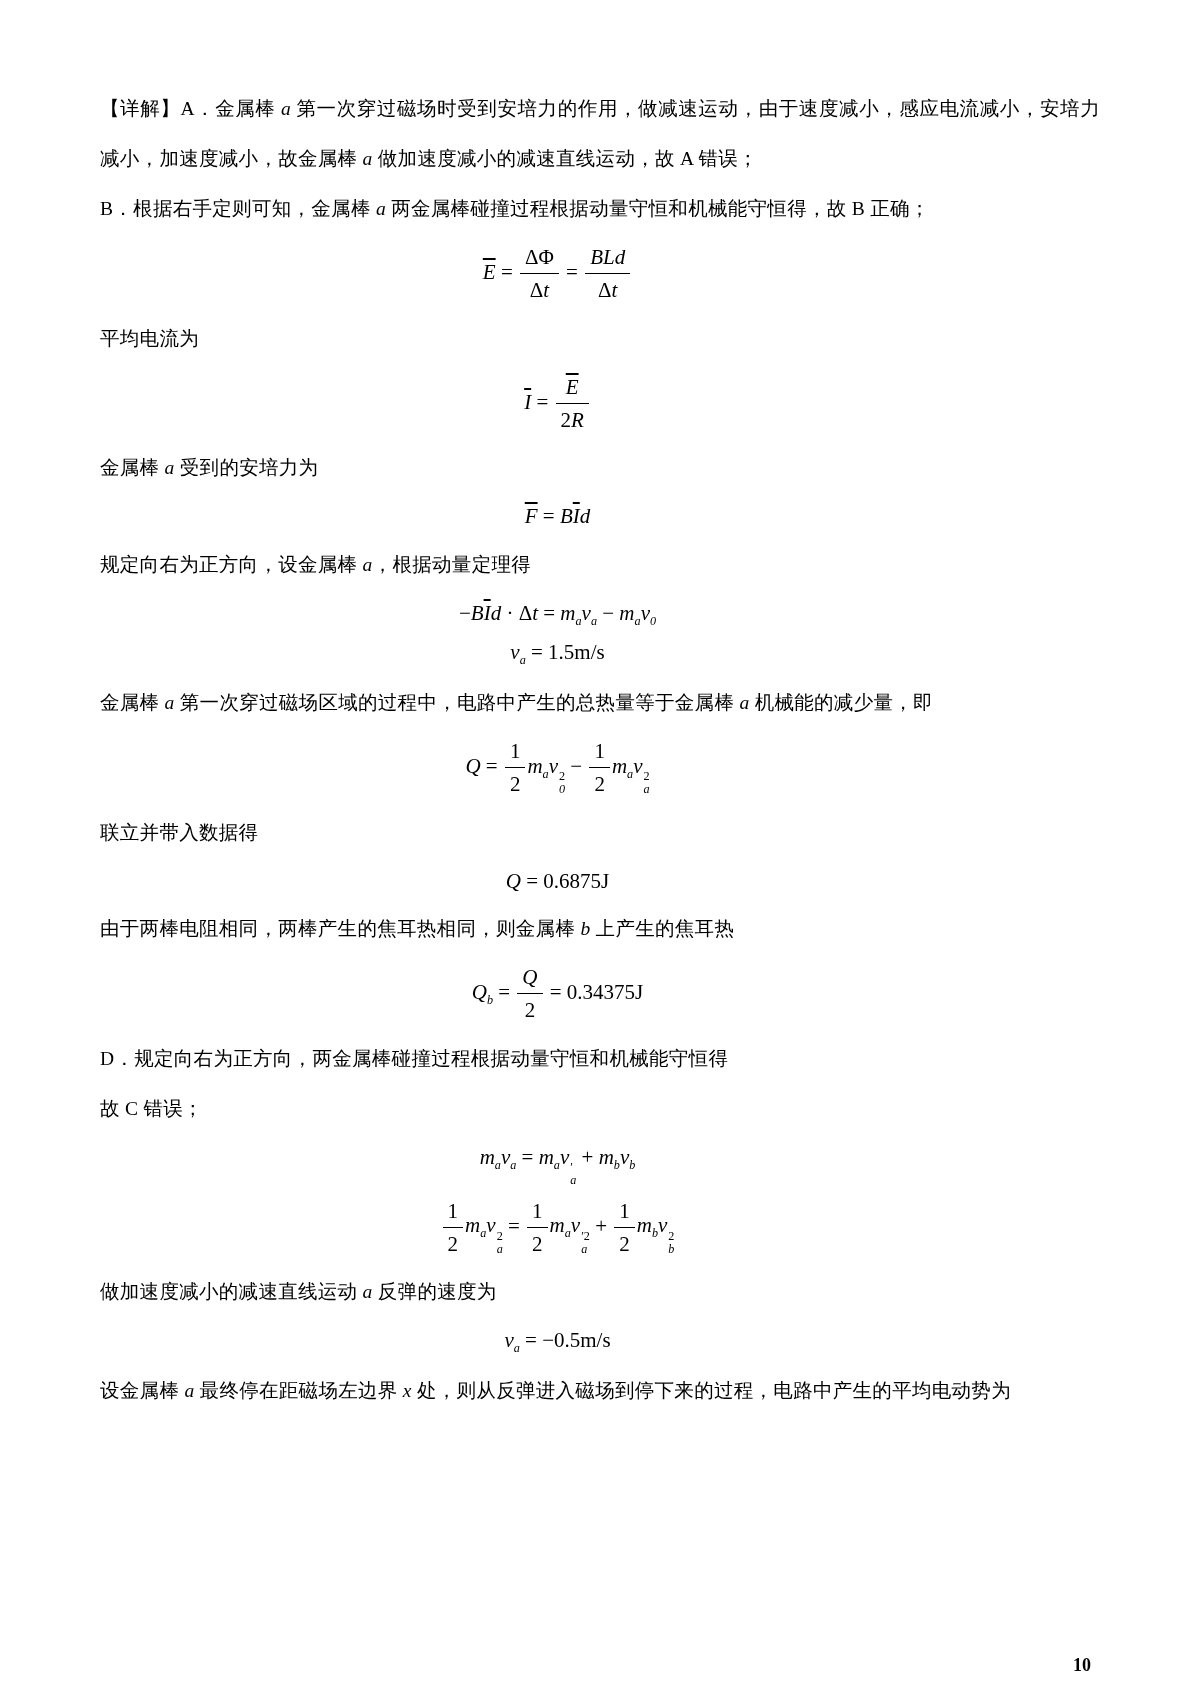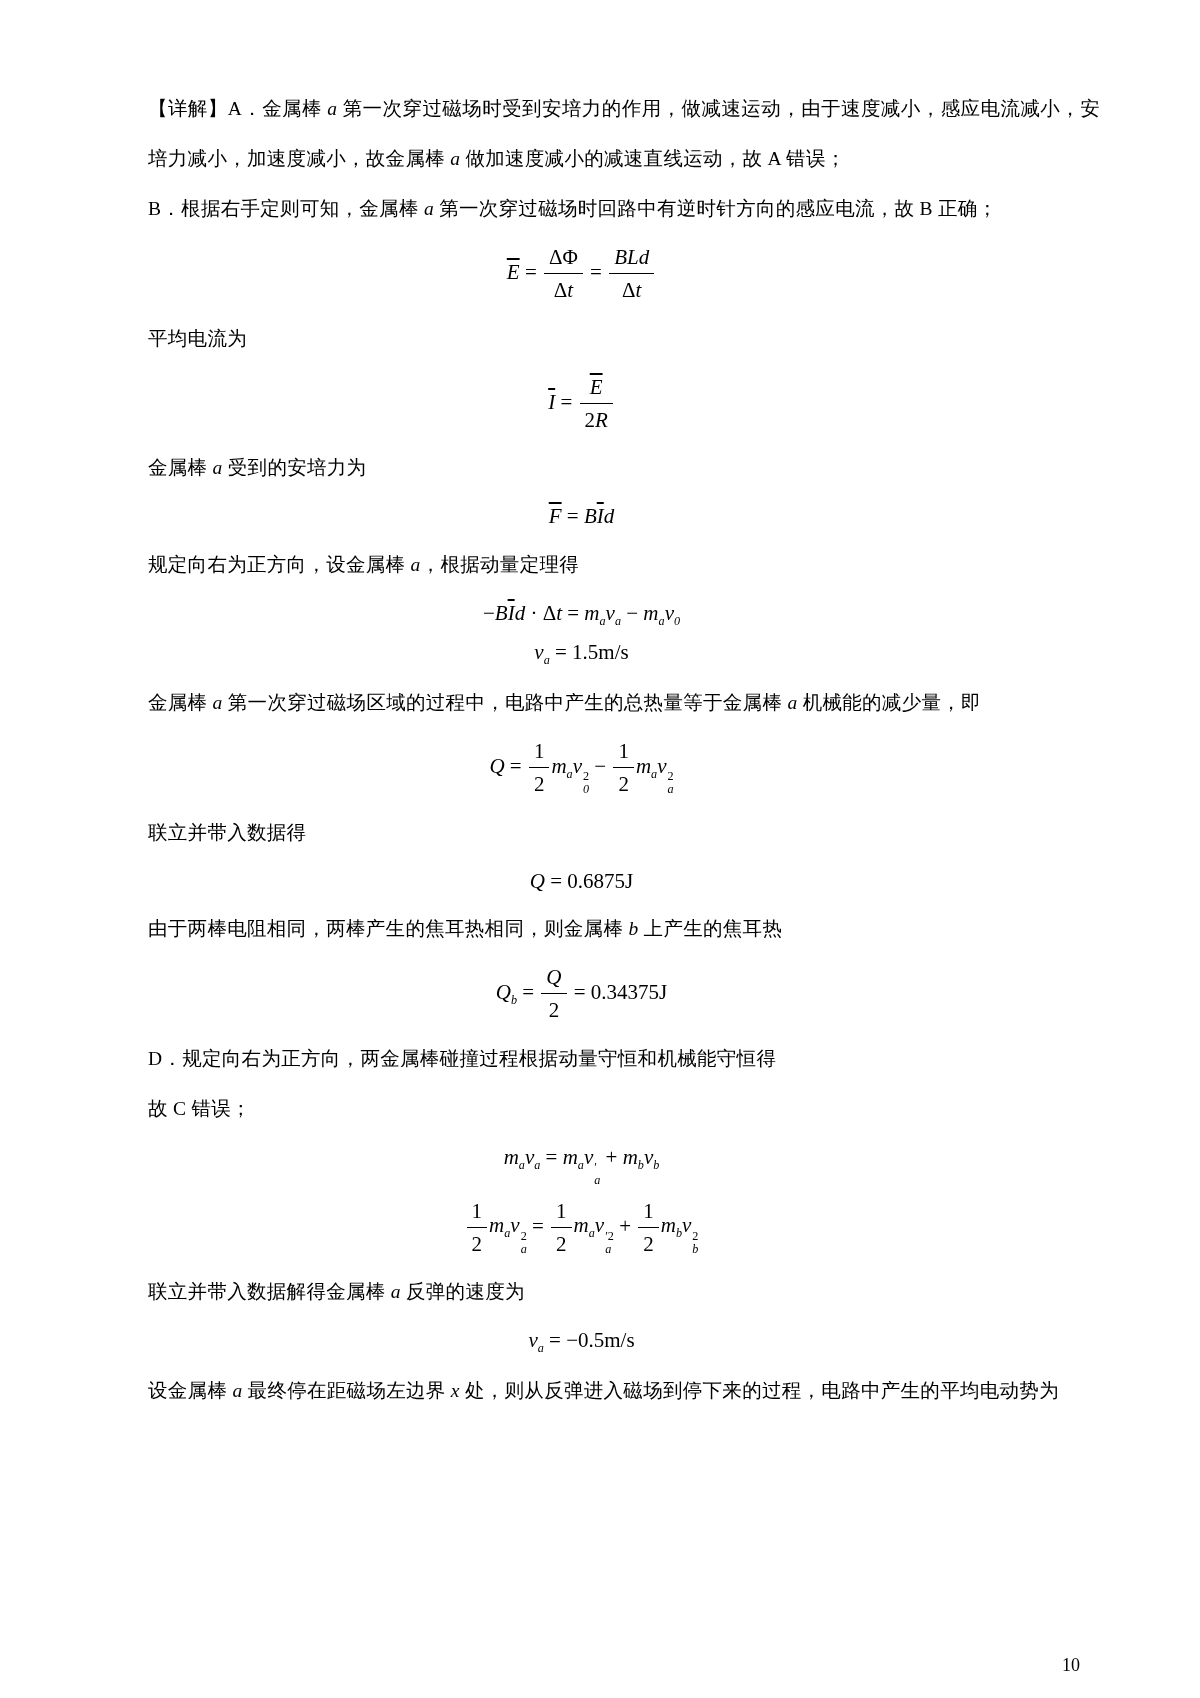--- a/index.html
+++ b/index.html
@@ -2,21 +2,21 @@
 <html><head>
 <meta charset="utf-8">
 <style>
   html, body { margin: 0; padding: 0; }
   body {
     width: 1200px; height: 1698px;
     background: #ffffff; color: #000;
     font-family: "Liberation Serif", "DejaVu Serif", serif;
     position: relative; overflow: hidden;
   }
-  .page { padding: 84px 100px 0 100px; margin-left: 48px; }
+  .page { padding: 84px 100px 0 100px; }
   .para {
     margin: 0;
     font-size: 19.5px;
     line-height: 50px;
     text-align: justify;
     letter-spacing: 0.3px;
   }
   .formula {
     text-align: center;
     margin: 9px 85px 9px 0;   
@@ -41,31 +41,32 @@
     align-items: flex-start;
     font-size: 0.58em;
     line-height: 1.08;
     vertical-align: -0.62em;
     margin-left: 1px;
   }
   .ss .ssup { font-style: normal; }
   .ss .ssub { font-style: italic; }
   .page-number {
     position: absolute;
-    right: 120px; bottom: 22px;
+    right: 109px; bottom: 22px;
     font-size: 18px;
+    font-weight: bold;
   }
 </style>
 </head>
 <body>
 
 <div class="page">
   <main>
       <p class="para"><span><span>【详解】A．金属棒 </span></span><span><span class="it">a</span></span><span><span> 第一次穿过磁场时受到安培力的作用，做减速运动，由于速度减小，感应电流减小，安培力减小，加速度减小，故金属棒 </span></span><span><span class="it">a</span></span><span><span> 做加速度减小的减速直线运动，故 A 错误；</span></span></p>
-      <p class="para"><span><span>B．根据右手定则可知，金属棒 </span></span><span><span class="it">a</span></span><span><span> 第一次穿过磁场时回路中有逆时针方向的感应电流，故 B 正确；</span></span></p>
+      <p class="para"><span><span>B．根据右手定则可知，金属棒 </span></span><span><span class="it">a</span></span><span><span> 两金属棒碰撞过程根据动量守恒和机械能守恒得，故 B 正确；</span></span></p>
       <div class="formula"><span><span class="it bar">E</span></span><span><span> = </span></span><span class="frac"><span class="num"><span><span>ΔΦ</span></span></span><span class="den"><span><span>Δ</span></span><span><span class="it">t</span></span></span></span><span><span> = </span></span><span class="frac"><span class="num"><span><span class="it">BLd</span></span></span><span class="den"><span><span>Δ</span></span><span><span class="it">t</span></span></span></span></div>
       <p class="para"><span><span>平均电流为</span></span></p>
       <div class="formula"><span><span class="it bar">I</span></span><span><span> = </span></span><span class="frac"><span class="num"><span><span class="it bar">E</span></span></span><span class="den"><span><span>2</span></span><span><span class="it">R</span></span></span></span></div>
       <p class="para"><span><span>金属棒 </span></span><span><span class="it">a</span></span><span><span> 受到的安培力为</span></span></p>
       <div class="formula"><span><span class="it bar">F</span></span><span><span> = </span></span><span><span class="it">B</span></span><span><span class="it bar">I</span></span><span><span class="it">d</span></span></div>
       <p class="para"><span><span>规定向右为正方向，设金属棒 </span></span><span><span class="it">a</span></span><span><span>，根据动量定理得</span></span></p>
       <div class="formula"><span><span>−</span></span><span><span class="it">B</span></span><span><span class="it bar">I</span></span><span><span class="it">d</span></span><span><span> · </span></span><span><span>Δ</span></span><span><span class="it">t</span></span><span><span> = </span></span><span><span class="it">m</span><sub>a</sub></span><span><span class="it">v</span><sub>a</sub></span><span><span> − </span></span><span><span class="it">m</span><sub>a</sub></span><span><span class="it">v</span><sub>0</sub></span></div>
       <div class="formula"><span><span class="it">v</span><sub>a</sub></span><span><span> = </span></span><span><span>1.5m/s</span></span></div>
       <p class="para"><span><span>金属棒 </span></span><span><span class="it">a</span></span><span><span> 第一次穿过磁场区域的过程中，电路中产生的总热量等于金属棒 </span></span><span><span class="it">a</span></span><span><span> 机械能的减少量，即</span></span></p>
       <div class="formula"><span><span class="it">Q</span></span><span><span> = </span></span><span class="frac"><span class="num"><span><span>1</span></span></span><span class="den"><span><span>2</span></span></span></span><span><span class="it">m</span><sub>a</sub></span><span><span class="it">v</span><span class="ss">
@@ -88,18 +89,18 @@
       <div class="formula"><span class="frac"><span class="num"><span><span>1</span></span></span><span class="den"><span><span>2</span></span></span></span><span><span class="it">m</span><sub>a</sub></span><span><span class="it">v</span><span class="ss">
             <span class="ssup">2</span>
             <span class="ssub">a</span>
           </span></span><span><span> = </span></span><span class="frac"><span class="num"><span><span>1</span></span></span><span class="den"><span><span>2</span></span></span></span><span><span class="it">m</span><sub>a</sub></span><span><span class="it">v</span><span class="ss">
             <span class="ssup">′2</span>
             <span class="ssub">a</span>
           </span></span><span><span> + </span></span><span class="frac"><span class="num"><span><span>1</span></span></span><span class="den"><span><span>2</span></span></span></span><span><span class="it">m</span><sub>b</sub></span><span><span class="it">v</span><span class="ss">
             <span class="ssup">2</span>
             <span class="ssub">b</span>
           </span></span></div>
-      <p class="para"><span><span>联立并带入数据解得金属棒 </span></span><span><span class="it">a</span></span><span><span> 反弹的速度为</span></span></p>
+      <p class="para"><span><span>做加速度减小的减速直线运动 </span></span><span><span class="it">a</span></span><span><span> 反弹的速度为</span></span></p>
       <div class="formula"><span><span class="it">v</span><sub>a</sub></span><span><span> = </span></span><span><span>−0.5m/s</span></span></div>
       <p class="para"><span><span>设金属棒 </span></span><span><span class="it">a</span></span><span><span> 最终停在距磁场左边界 </span></span><span><span class="it">x</span></span><span><span> 处，则从反弹进入磁场到停下来的过程，电路中产生的平均电动势为</span></span></p>
     </main>
 </div>
 <div class="page-number">10</div>
 
 </body></html>

